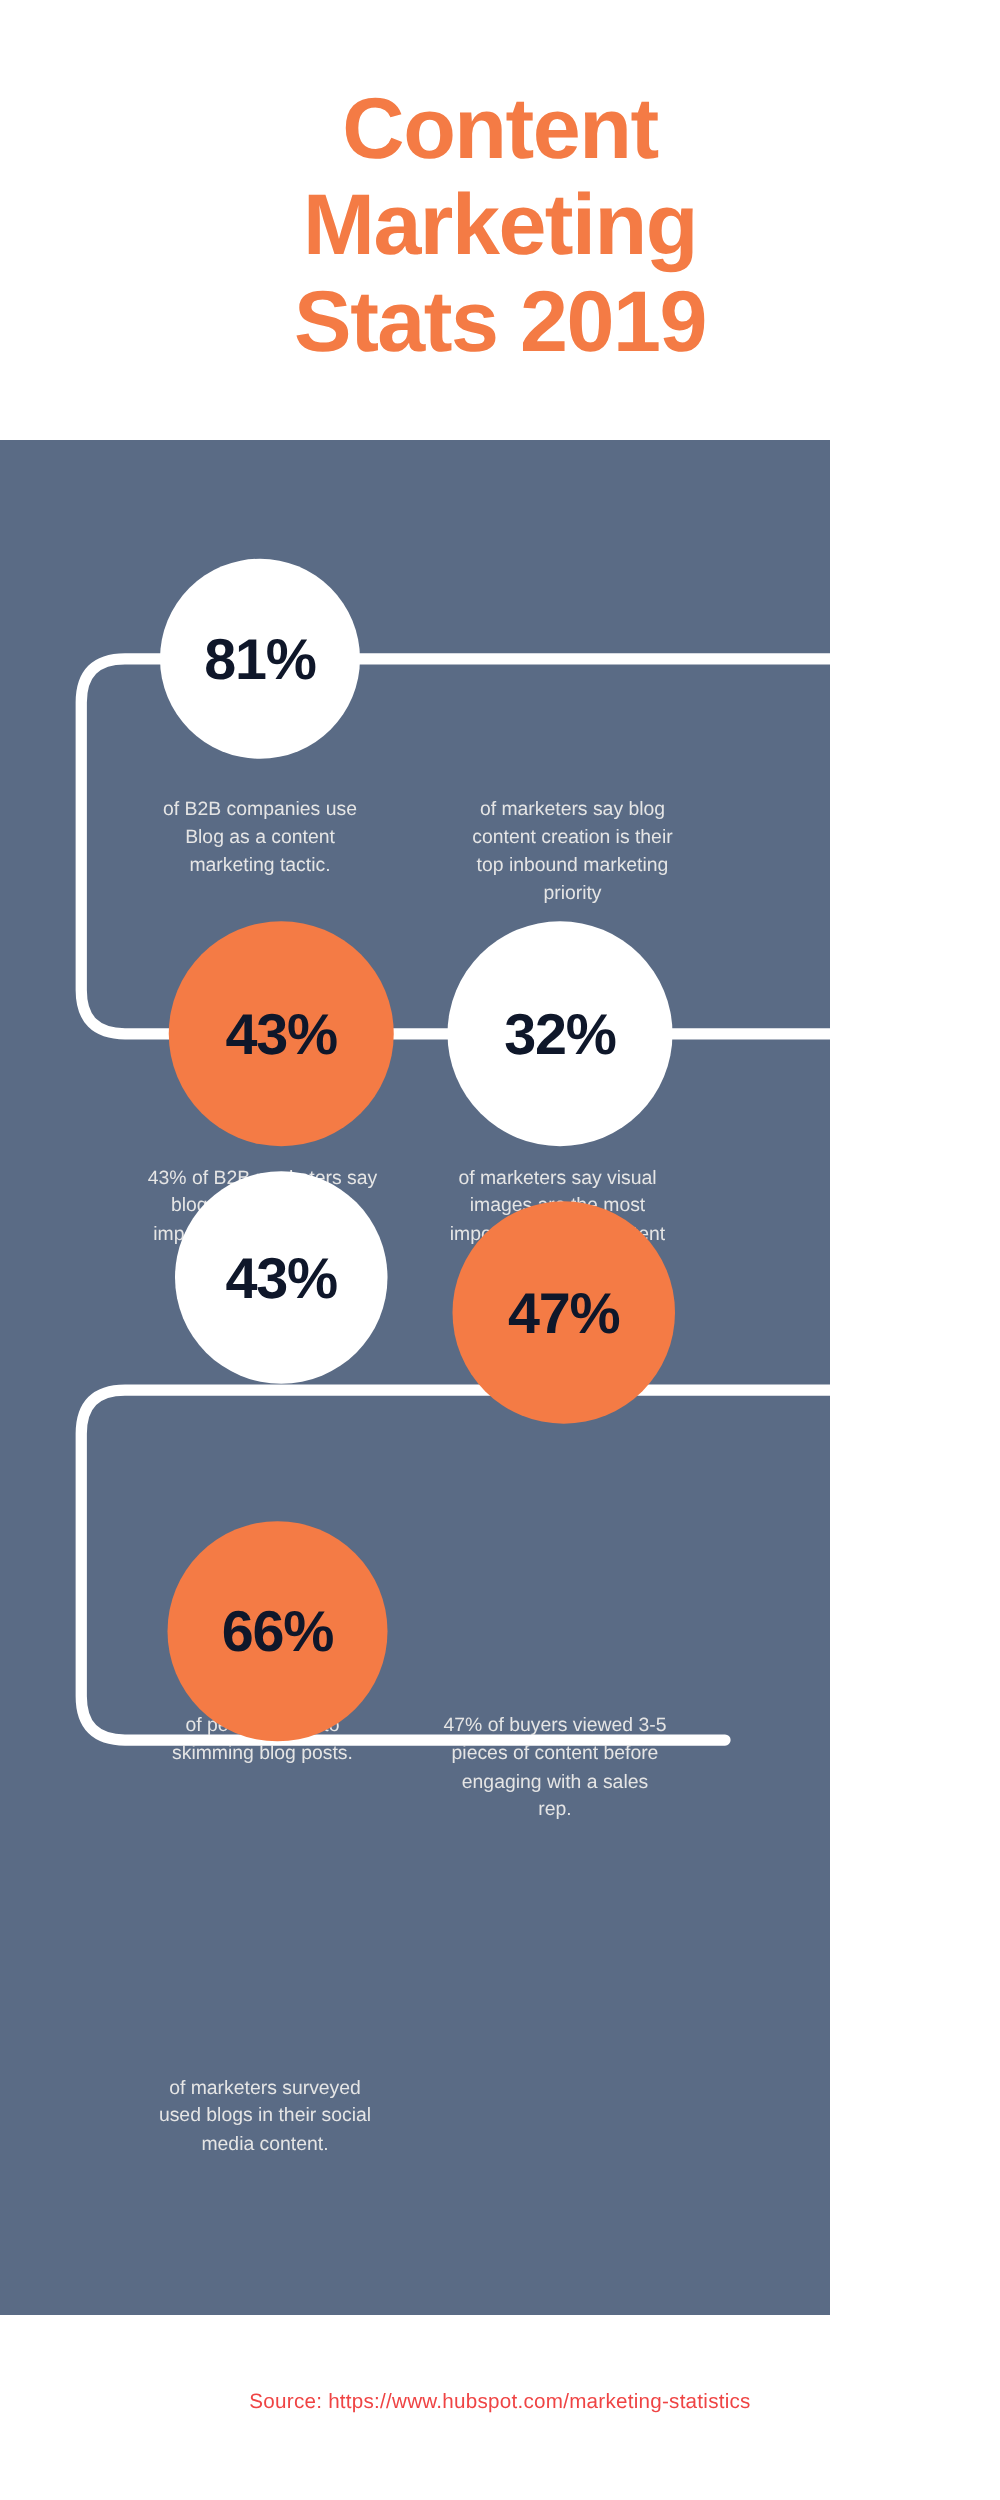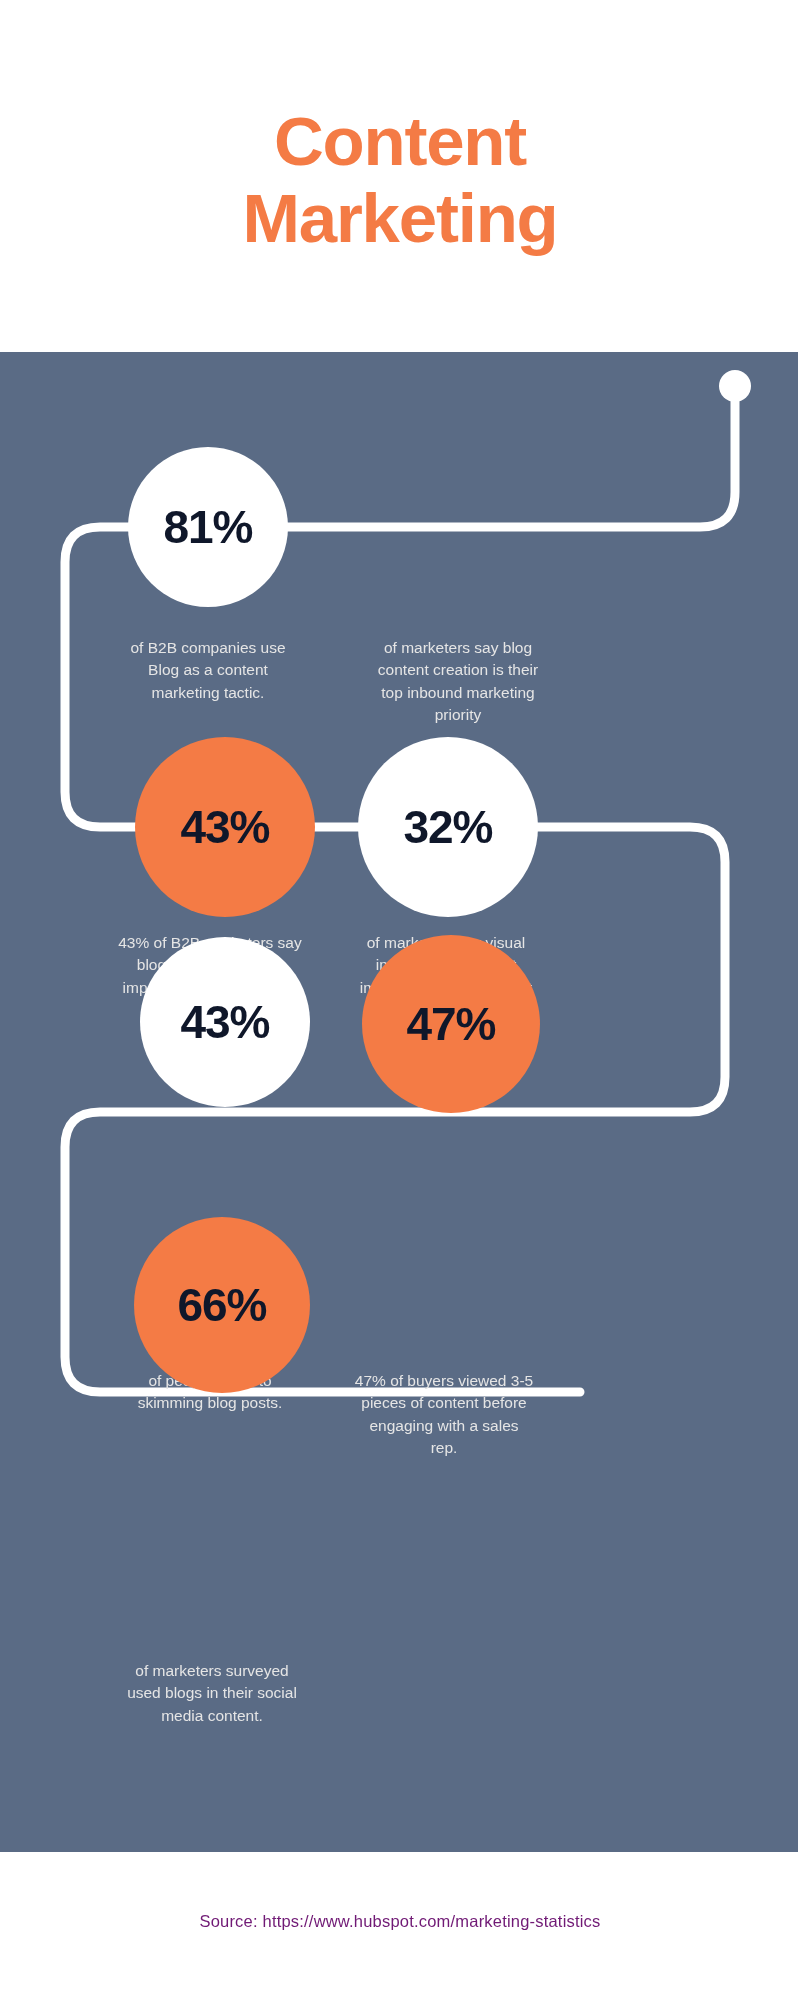--- a/index.html
+++ b/index.html
@@ -7,21 +7,21 @@
 
   html, body {
     width: 800px;
     height: 2000px;
     background: #ffffff;
     font-family: "Liberation Sans", sans-serif;
   }
 
   .infographic {
     position: relative;
-    width: 798px;
+    width: 664px;
     height: 2000px;
     overflow: hidden;
     background: #ffffff;
   }
 
   
   .header {
     position: absolute;
     left: 0; top: 0;
     width: 800px;
@@ -95,35 +95,36 @@
     left: 0; top: 1852px;
     width: 800px;
     height: 148px;
     background: #ffffff;
     display: flex;
     align-items: flex-start;
     justify-content: center;
     padding-top: 60px;
   }
   .source {
-    color: #701a75;
+    color: #ef4444;
     font-family: "Liberation Sans", sans-serif;
     font-size: 16.5px;
     letter-spacing: 0.2px;
   }
 </style>
 </head>
 <body>
 
 <div class="infographic">
 
   <div class="header">
     <h1 class="title">
       <span class="line">Content</span>
       <span class="line">Marketing</span>
+      <span class="line">Stats 2019</span>
     </h1>
   </div>
 
   <div class="panel">
 
     <svg class="connector-svg" viewBox="0 0 800 1500">
 
       <circle cx="735" cy="34" r="16" fill="#FFFFFF"></circle>
 
       <path d="M 735 50
@@ -175,21 +176,21 @@
 images are the most
 important form of content
 for their businesses.</div>
 
     <div class="bubble white" style="left:140px; top:585px; width:170px; height:170px;">
       <span>43%</span>
     </div>
     <div class="caption" style="left:100px; top:1018px; width:220px;">of people admit to
 skimming blog posts.</div>
 
-    <div class="bubble orange" style="left:362px; top:583px; width:178px; height:178px;text-align:center;">
+    <div class="bubble orange" style="left:362px; top:609px; width:178px; height:178px;text-align:center;">
       <span>47%</span>
     </div>
     <div class="caption" style="left:326px; top:1018px; width:236px;">47% of buyers viewed 3-5
 pieces of content before
 engaging with a sales
 rep.</div>
 
     <div class="bubble orange" style="left:134px; top:865px; width:176px; height:176px;">
       <span>66%</span>
     </div>

